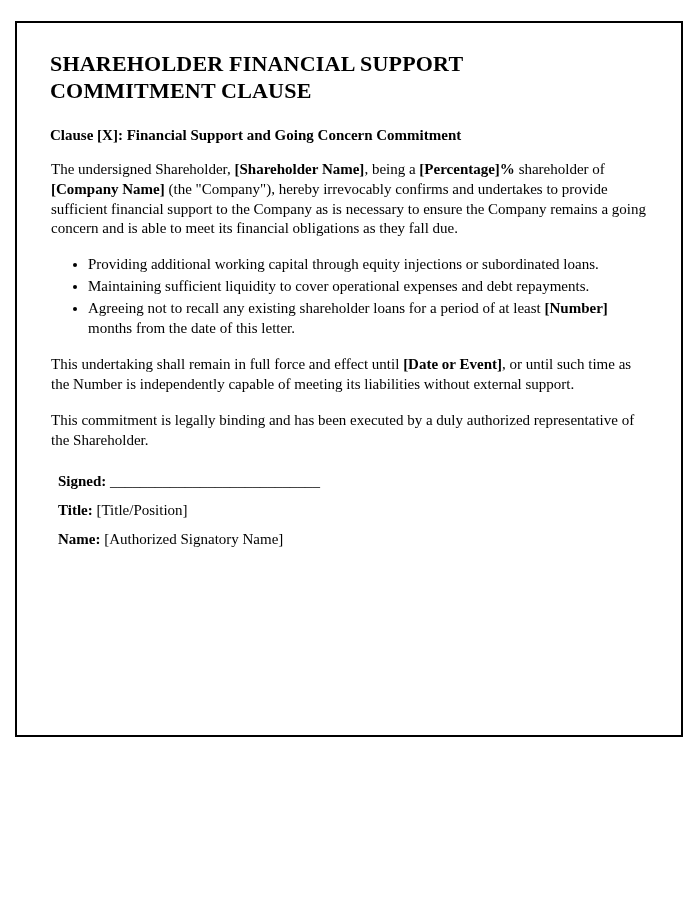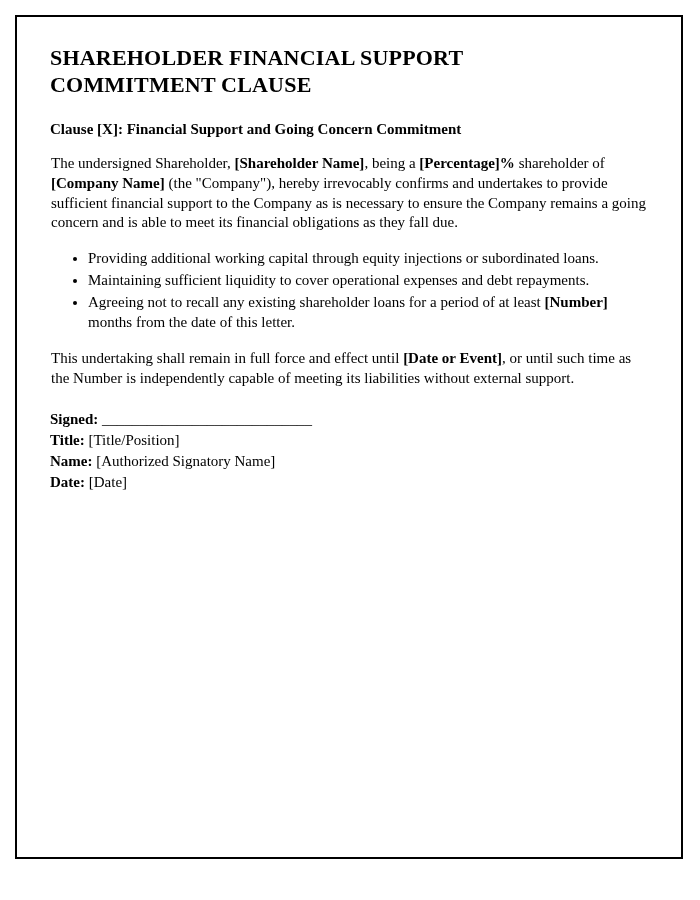--- a/index.html
+++ b/index.html
@@ -10,23 +10,23 @@
   body {
     width: 700px;
     height: 900px;
     position: relative;
     font-family: "Liberation Serif", serif;
     color: #000000;
   }
   .page-border {
     position: absolute;
     left: 15px;
-    top: 15px;
+    top: 21px;
     width: 668px;
-    height: 844px;
+    height: 716px;
     border: 2px solid #000000;
     box-sizing: border-box;
     padding: 28px 34px 0 33px;
   }
   .doc-title {
     font-size: 22px;
     font-weight: bold;
     line-height: 1.22;
     margin: 0 0 22px 0;
     max-width: 540px;
@@ -52,21 +52,21 @@
     font-size: 15px;
     line-height: 1.33;
     margin: 0 0 2px 0;
   }
   .signature-block {
     margin-top: 20px;
     font-size: 15px;
     line-height: 1.4;
   }
   .sig-line-row {
-    margin: 0;
+    margin: 8px;
   }
   .sig-label {
     font-weight: bold;
   }
   b { font-weight: bold; }
 </style>
 </head>
 <body>
 
 <div class="page-border">
@@ -79,33 +79,30 @@
 
 
   <ul class="commitment-list">
       <li><span>Providing additional working capital through equity injections or subordinated loans.</span></li>
       <li><span>Maintaining sufficient liquidity to cover operational expenses and debt repayments.</span></li>
       <li><span>Agreeing not to recall any existing shareholder loans for a period of at least </span><b>[Number]</b><span> months from the date of this letter.</span></li>
     </ul>
 
   <p class="para"><span>This undertaking shall remain in full force and effect until </span><b>[Date or Event]</b><span>, or until such time as the Number is independently capable of meeting its liabilities without external support.</span></p>
 
+  <p class="para">This commitment is legally binding and has been executed by a duly authorized representative of the Shareholder.</p>
 
   <div class="signature-block">
     <p class="sig-line-row">
       <span class="sig-label">Signed:</span>
       <span>____________________________</span>
     </p>
     <p class="sig-line-row">
       <span class="sig-label">Title:</span>
       <span>[Title/Position]</span>
     </p>
     <p class="sig-line-row">
       <span class="sig-label">Name:</span>
       <span>[Authorized Signatory Name]</span>
     </p>
-    <p class="sig-line-row">
-      <span class="sig-label">Date:</span>
-      <span>[Date]</span>
-    </p>
   </div>
 
 </div>
 
 </body></html>

